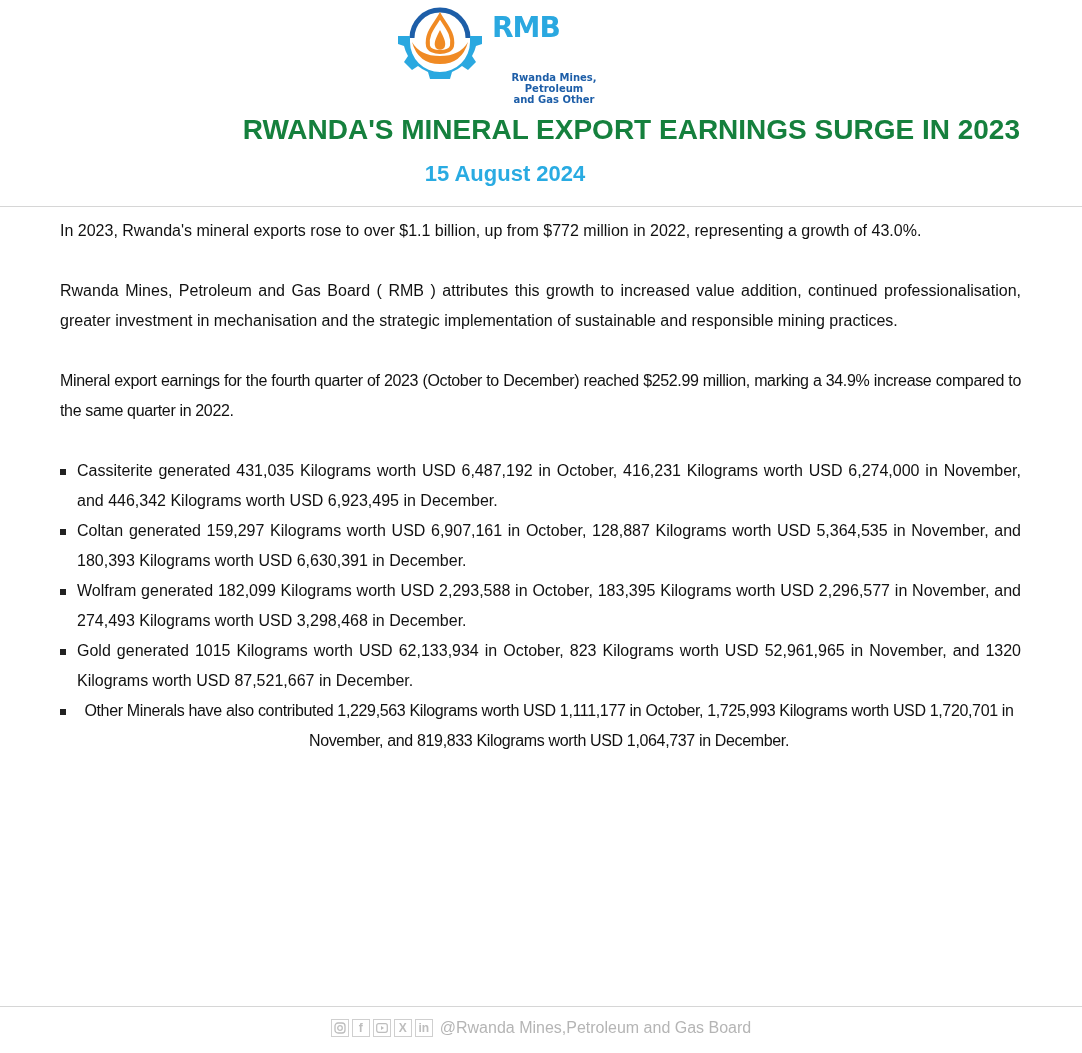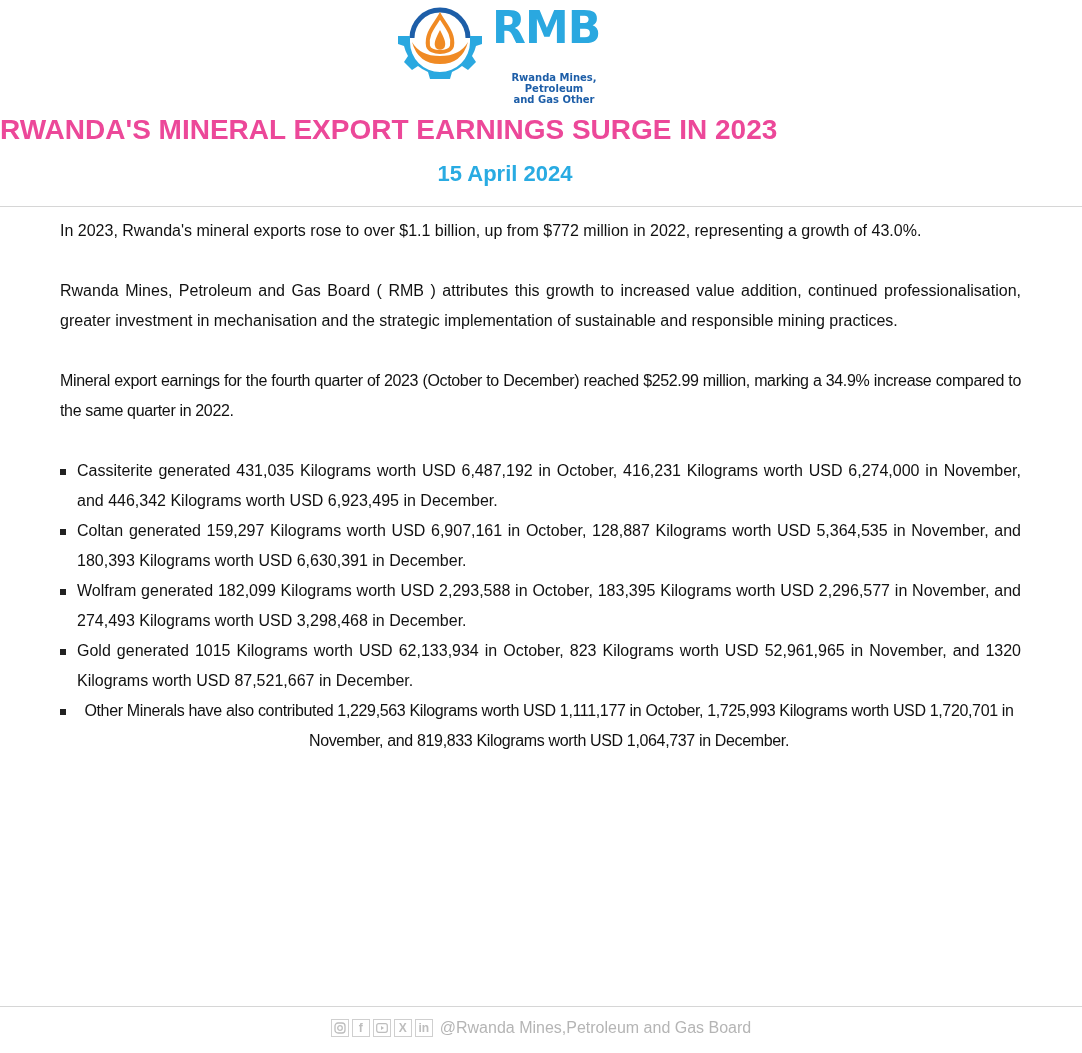--- a/index.html
+++ b/index.html
@@ -2,24 +2,24 @@
 <html><head>
   <meta charset="utf-8">
   <style>
     html, body { margin: 0; padding: 0; background: #ffffff; }
     body { width: 1082px; height: 1053px; position: relative; overflow: hidden; font-family: "Liberation Sans", sans-serif; color: #111111; }
 
     .header { position: absolute; left: 0; top: 0; width: 1082px; height: 207px; }
     .logo { position: absolute; left: 392px; top: 2px; width: 240px; height: 80px; }
     .logo-mark { position: absolute; left: 0; top: 0; width: 96px; height: 80px; }
     .logo-text { position: absolute; left: 100px; top: 2px; }
-    .logo-rmb { font-family: "DejaVu Sans", sans-serif; font-weight: bold; font-size: 44px; letter-spacing: -1px; color: #2aa8e0; line-height: 48px; }
+    .logo-rmb { font-family: "DejaVu Sans", sans-serif; font-weight: bold; font-size: 28px; letter-spacing: -1px; color: #2aa8e0; line-height: 48px; }
     .logo-sub { font-family: "DejaVu Sans", sans-serif; font-weight: bold; font-size: 10px; color: #1d5ea8; text-align: center; line-height: 11px; width: 124px; margin-top: 20px; }
 
-    .title { position: absolute; left: 0; width: 1020px; top: 114px; text-align: left; font-family: "Liberation Sans", sans-serif; font-weight: bold; font-size: 28px; color: #ec4899; letter-spacing: 0px; }
+    .title { position: absolute; left: 0; width: 1020px; top: 114px; text-align: right; font-family: "Liberation Sans", sans-serif; font-weight: bold; font-size: 28px; color: #15803d; letter-spacing: 0px; }
     .date { position: absolute; left: 0; width: 1010px; top: 161px; text-align: center; font-weight: bold; font-size: 22px; color: #29abe2; }
 
     .divider { position: absolute; left: 0; width: 1082px; height: 1px; background: #d6d6d6; }
     .divider.top { top: 206px; }
     .divider.bottom { top: 1006px; }
 
     .content { position: absolute; left: 60px; top: 216px; width: 961px; font-size: 16px; line-height: 30px; }
     .para { margin: 0 0 30px 0; text-align: justify; }
     .para.condensed { letter-spacing: -0.35px; }
     .bullets { list-style: none; margin: 0; padding: 0; }
@@ -52,21 +52,21 @@
     <div class="logo-text">
       <div class="logo-rmb">RMB</div>
       <div class="logo-sub">
         <div>Rwanda Mines, Petroleum</div>
         <div>and Gas Other</div>
       </div>
     </div>
   </div>
 
   <div class="title">RWANDA'S MINERAL EXPORT EARNINGS SURGE IN 2023</div>
-  <div class="date">15 April 2024</div>
+  <div class="date">15 August 2024</div>
 </div>
 
 <div class="divider top"></div>
 
 <div class="content">
   <p class="para">In 2023, Rwanda's mineral exports rose to over $1.1 billion, up from $772 million in 2022, representing a growth of 43.0%.</p>
   <p class="para">Rwanda Mines, Petroleum and Gas Board ( RMB ) attributes this growth to increased value addition, continued professionalisation, greater investment in mechanisation and the strategic implementation of sustainable and responsible mining practices.</p>
   <p class="para condensed">Mineral export earnings for the fourth quarter of 2023 (October to December) reached $252.99 million, marking a 34.9% increase compared to the same quarter in 2022.</p>
 
   <ul class="bullets">

